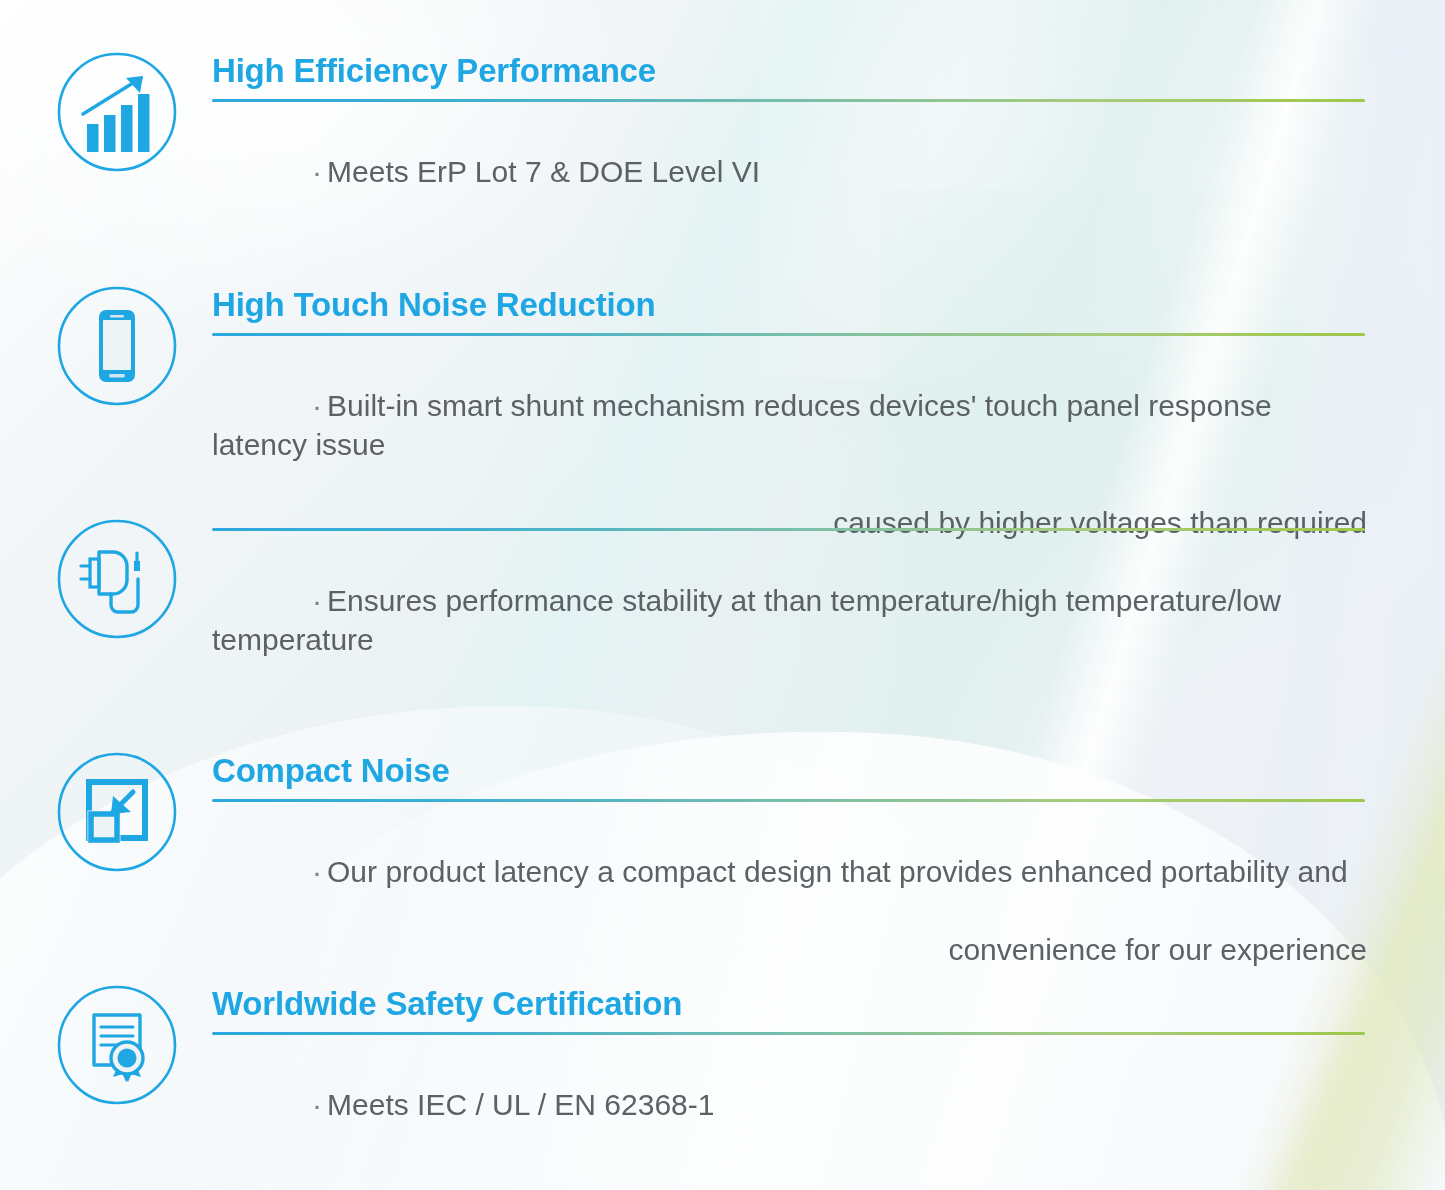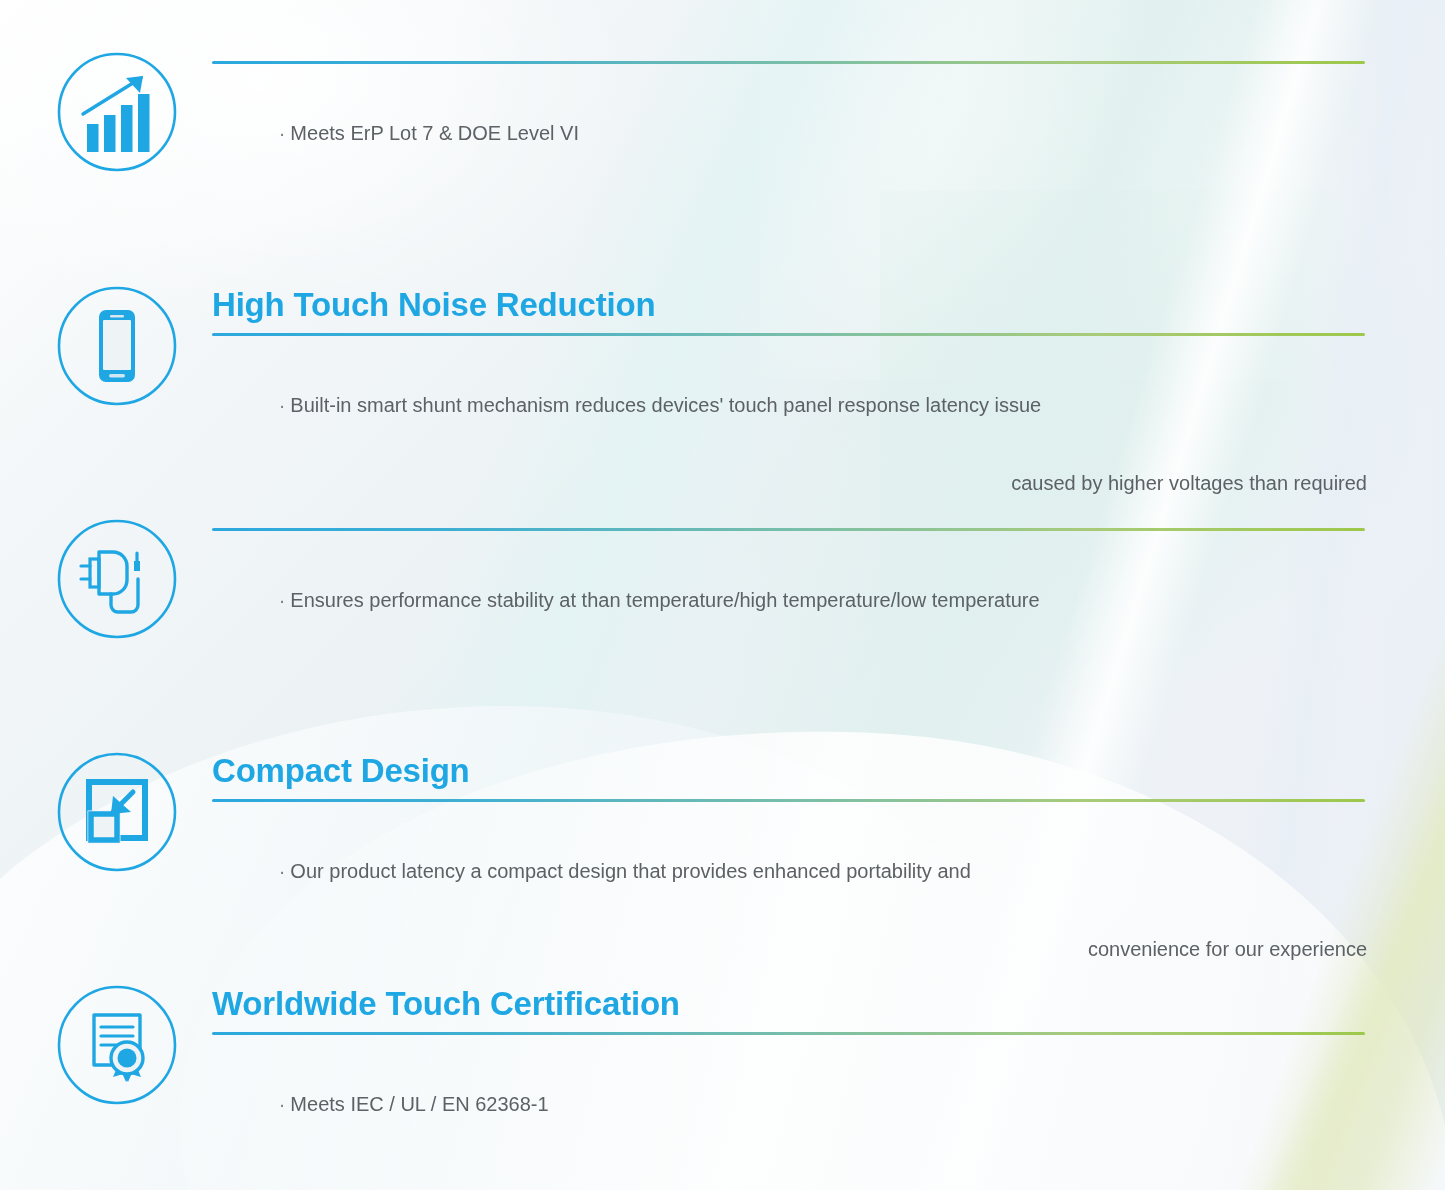--- a/index.html
+++ b/index.html
@@ -142,21 +142,21 @@
     width: 1153px;
     margin-top: 9px;
     border-radius: 2px;
     background: linear-gradient(90deg, #2BA8DE 0%, #3FAFD2 22%, #7CBFA7 52%, #A8CB79 76%, #9DC84B 100%);
   }
   .feature-lines {
     margin-top: 11px;
   }
   .feature-line {
     color: #5c6166;
-    font-size: 20px;
+    font-size: 30px;
     line-height: 39px;
     white-space: pre-wrap;
   }
   .feature-line .bullet {
     color: #7a7f84;
     margin-right: 5px;
   }
   .feature-line .wrap-indent {
     display: block;
     padding-left: 18px;
@@ -190,20 +190,21 @@
           <circle cx="60" cy="60" r="58" fill="none" stroke="#1FA7E4" stroke-width="2.6"></circle>
           <rect x="30" y="72" width="11.5" height="28" fill="#1FA7E4"></rect>
           <rect x="47" y="63" width="11.5" height="37" fill="#1FA7E4"></rect>
           <rect x="64" y="53" width="11.5" height="47" fill="#1FA7E4"></rect>
           <rect x="81" y="42" width="11.5" height="58" fill="#1FA7E4"></rect>
           <path d="M26 62 L84 26" fill="none" stroke="#1FA7E4" stroke-width="3.4" stroke-linecap="round"></path>
           <path d="M69 26 L86 24 L83 41 Z" fill="#1FA7E4"></path>
         </svg>
       </div>
       <div class="feature-body">
+        <div class="feature-title">High Efficiency Performance</div>
         <div class="feature-rule"></div>
         <div class="feature-lines">
           <div class="feature-line">
             <span class="bullet">·</span><span>Meets ErP Lot 7 &amp; DOE Level VI</span>
           </div>
         </div>
       </div>
     </div>
 
     <div class="feature" style="top:286px;">
@@ -255,21 +256,21 @@
         <svg width="120" height="120" viewBox="0 0 120 120">
           <circle cx="60" cy="60" r="58" fill="none" stroke="#1FA7E4" stroke-width="2.6"></circle>
           <rect x="32" y="30" width="56" height="56" fill="none" stroke="#1FA7E4" stroke-width="6"></rect>
           <rect x="32" y="60" width="30" height="30" fill="#eef3f6" stroke="#eef3f6" stroke-width="3"></rect>
           <rect x="34" y="62" width="26" height="26" fill="none" stroke="#1FA7E4" stroke-width="5.5"></rect>
           <path d="M76 40 L56 60" fill="none" stroke="#1FA7E4" stroke-width="5" stroke-linecap="round"></path>
           <path d="M54 62 L56 44 L74 60 Z" fill="#1FA7E4"></path>
         </svg>
       </div>
       <div class="feature-body">
-        <div class="feature-title">Compact Design</div>
+        <div class="feature-title">Compact Noise</div>
         <div class="feature-rule"></div>
         <div class="feature-lines">
           <div class="feature-line">
             <span class="bullet">·</span><span>Our product latency a compact design that provides enhanced portability and</span>
             <span class="wrap-indent">convenience for our experience</span>
           </div>
         </div>
       </div>
     </div>
 
@@ -279,21 +280,21 @@
           <circle cx="60" cy="60" r="58" fill="none" stroke="#1FA7E4" stroke-width="2.6"></circle>
           <path d="M37 30 h46 v50 h-46 z" fill="none" stroke="#1FA7E4" stroke-width="3.4" stroke-linejoin="round"></path>
           <path d="M44 42 h32 M44 51 h32 M44 60 h20" fill="none" stroke="#1FA7E4" stroke-width="3.2" stroke-linecap="round"></path>
           <path d="M62 78 l-6 14 l10 -3 l5 8 l7 -16 z" fill="#1FA7E4"></path>
           <path d="M78 78 l6 14 l-10 -3 l-5 8 l-7 -16 z" fill="#1FA7E4"></path>
           <circle cx="70" cy="73" r="16" fill="#eef3f6" stroke="#1FA7E4" stroke-width="3.4"></circle>
           <circle cx="70" cy="73" r="9.5" fill="#1FA7E4"></circle>
         </svg>
       </div>
       <div class="feature-body">
-        <div class="feature-title">Worldwide Touch Certification</div>
+        <div class="feature-title">Worldwide Safety Certification</div>
         <div class="feature-rule"></div>
         <div class="feature-lines">
           <div class="feature-line">
             <span class="bullet">·</span><span>Meets IEC / UL / EN 62368-1</span>
           </div>
         </div>
       </div>
     </div>
 
   </div>

